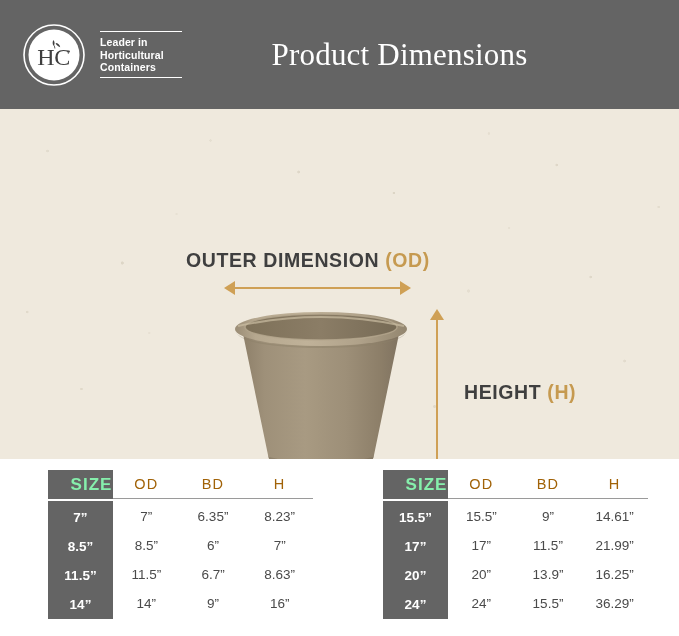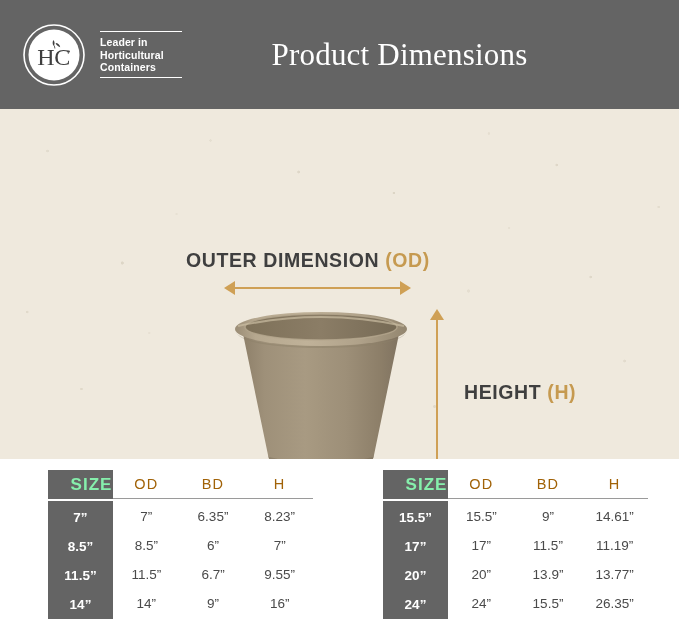--- a/index.html
+++ b/index.html
@@ -293,21 +293,21 @@
         <div class="vcell">8.23”</div>
       </div>
       <div class="vrow">
         <div class="vcell">8.5”</div>
         <div class="vcell">6”</div>
         <div class="vcell">7”</div>
       </div>
       <div class="vrow">
         <div class="vcell">11.5”</div>
         <div class="vcell">6.7”</div>
-        <div class="vcell">9.55”</div>
+        <div class="vcell">8.63”</div>
       </div>
       <div class="vrow">
         <div class="vcell">14”</div>
         <div class="vcell">9”</div>
         <div class="vcell">16”</div>
       </div>
     </div>
   </div>
 
   <div class="dtable" id="table-right">
@@ -328,28 +328,28 @@
       </div>
       <div class="vrow spacer"></div>
       <div class="vrow">
         <div class="vcell">15.5”</div>
         <div class="vcell">9”</div>
         <div class="vcell">14.61”</div>
       </div>
       <div class="vrow">
         <div class="vcell">17”</div>
         <div class="vcell">11.5”</div>
-        <div class="vcell">11.19”</div>
+        <div class="vcell">21.99”</div>
       </div>
       <div class="vrow">
         <div class="vcell">20”</div>
         <div class="vcell">13.9”</div>
-        <div class="vcell">13.77”</div>
+        <div class="vcell">16.25”</div>
       </div>
       <div class="vrow">
         <div class="vcell">24”</div>
         <div class="vcell">15.5”</div>
-        <div class="vcell">26.35”</div>
+        <div class="vcell">36.29”</div>
       </div>
     </div>
   </div>
 
 </div>
 
 </body></html>

